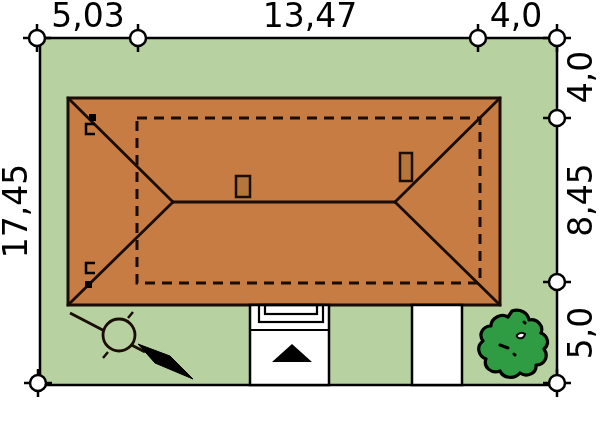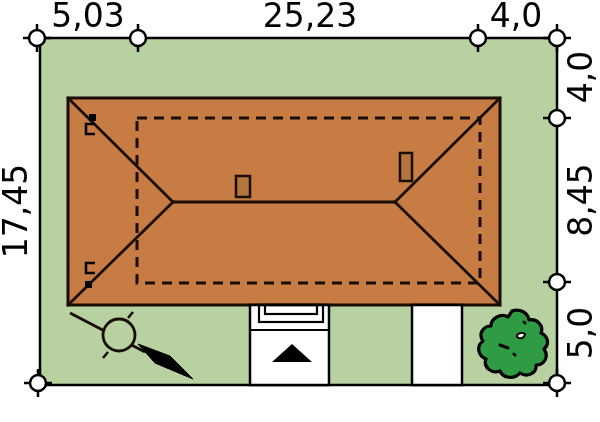--- a/index.html
+++ b/index.html
@@ -110,21 +110,21 @@
         <circle cx="557" cy="38" r="8"></circle>
         <circle cx="557" cy="118" r="8"></circle>
         <circle cx="557" cy="282" r="8"></circle>
         <circle cx="557" cy="383" r="8"></circle>
         <circle cx="38" cy="383" r="8"></circle>
       </g>
     </g>
   </svg>
 
   <div class="dim" style="left:88px;  top:16px;">5,03</div>
-  <div class="dim" style="left:310px; top:16px;">25,23</div>
+  <div class="dim" style="left:310px; top:16px;">13,47</div>
   <div class="dim" style="left:516px; top:16px;">4,0</div>
 
   <div class="dim rot" style="left:581px; top:77px;">4,0</div>
   <div class="dim rot" style="left:581px; top:200px;">8,45</div>
   <div class="dim rot" style="left:581px; top:333px;">5,0</div>
 
   <div class="dim rot" style="left:16px; top:211px;">17,45</div>
 
 </div>
 

